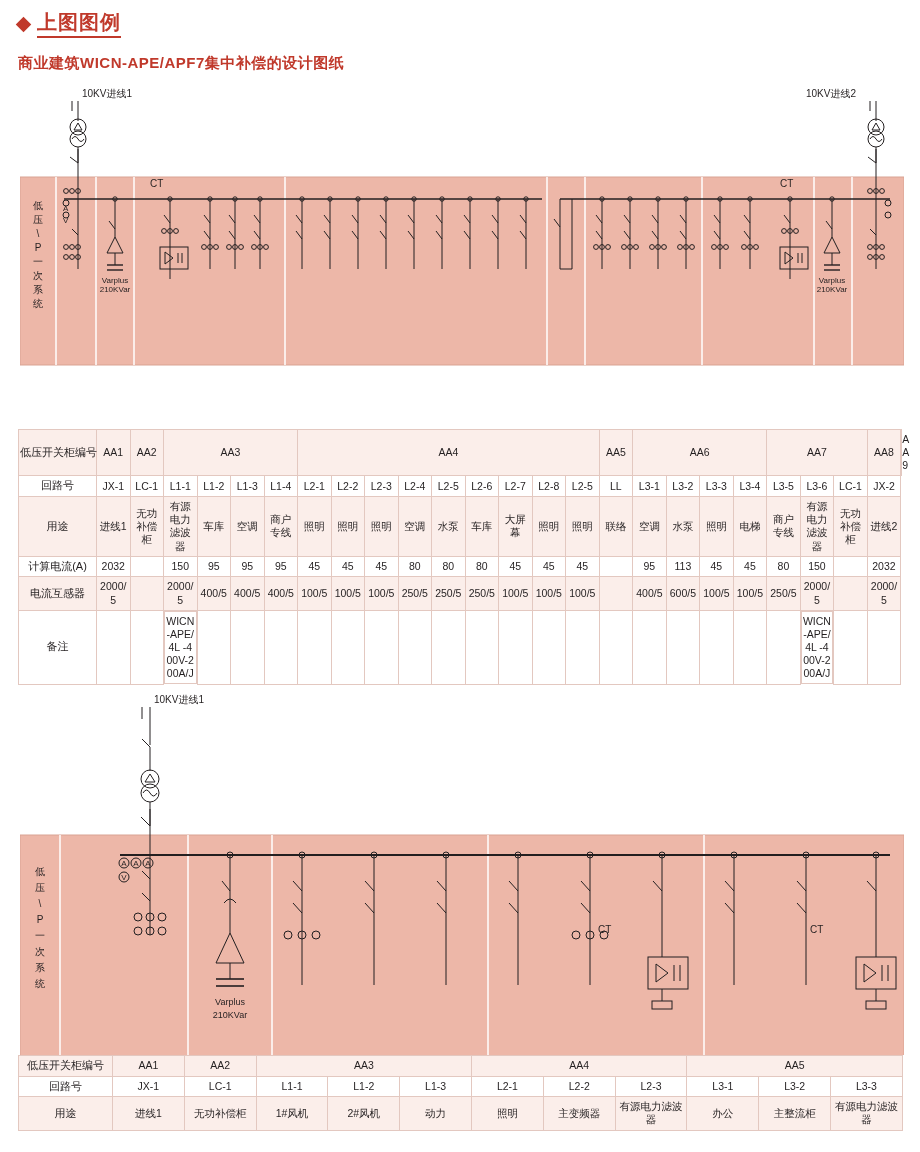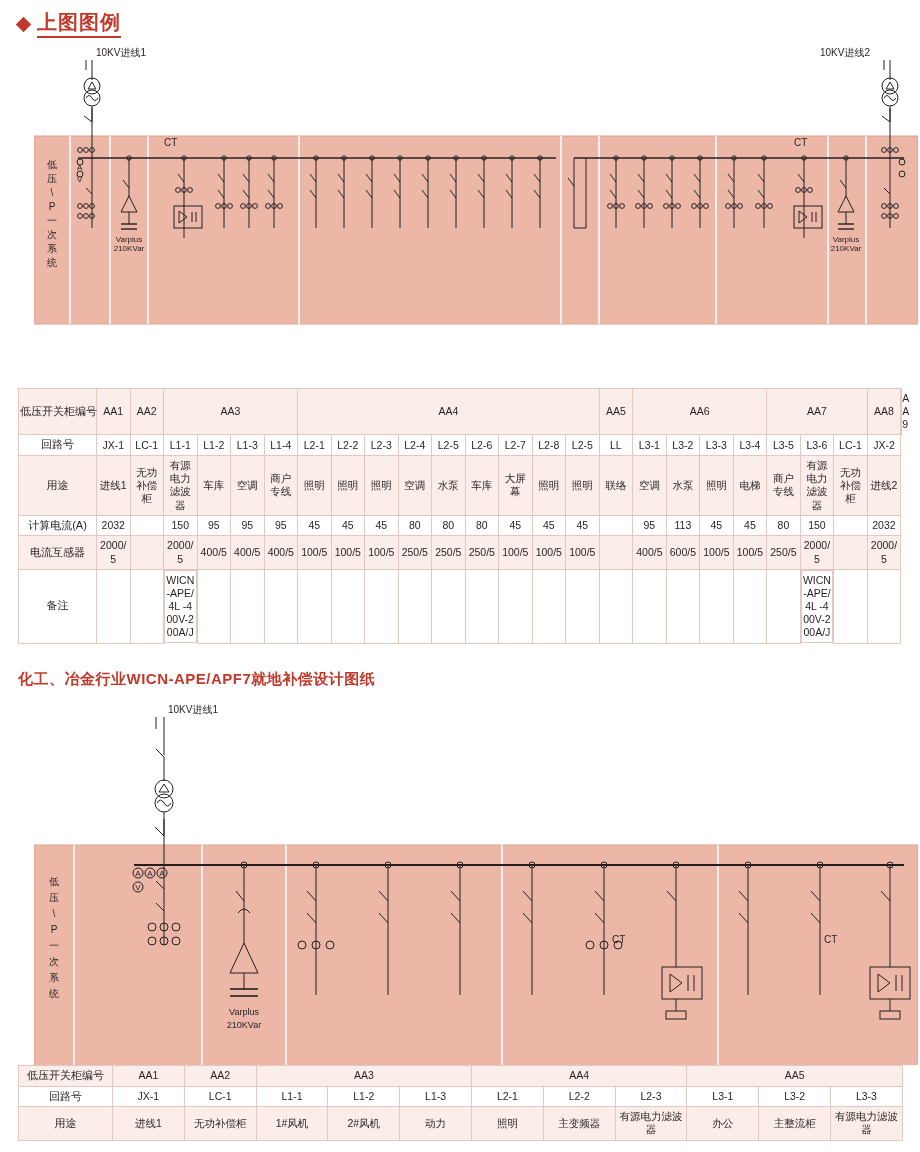--- a/index.html
+++ b/index.html
@@ -25,21 +25,21 @@
     font-size:20px;font-weight:bold;color:#c0392b;letter-spacing:1px;
     border-bottom:2px solid #c0392b;padding-bottom:2px;line-height:1.2;
   }
   .sec-title{
     font-size:15px;font-weight:bold;color:#c0392b;
     padding:16px 0 6px 18px;letter-spacing:.5px;
   }
   .sec-title.second{padding-top:26px;}
 
   
-  .diagram-wrap{position:relative;margin:0 34px;}
+  .diagram-wrap{position:relative;margin:0 20px;}
 
   
   table.spec{
     border-collapse:collapse;width:884px;margin:0 18px;
     table-layout:fixed;
   }
   table.spec td{
     border:1px solid #e3c8c0;
     font-size:10.5px;text-align:center;color:#231f20;
     padding:3px 1px;line-height:1.25;
@@ -59,20 +59,21 @@
 </head>
 <body>
 
 <div class="page">
 
   <div class="main-head">
     <span class="diamond"></span>
     <span class="txt">上图图例</span>
   </div>
 
+  <div class="sec-title">商业建筑WICN-APE/APF7集中补偿的设计图纸</div>
 
   <div class="diagram-wrap">
     <svg width="884" height="350" viewBox="0 0 884 350">
 
       <text class="lbl10" x="62" y="18">10KV进线1</text>
       <line x1="58" y1="22" x2="58" y2="42" stroke="#231f20" stroke-width="1"></line>
       <line x1="52" y1="22" x2="52" y2="32" stroke="#231f20" stroke-width="1"></line>
       <circle cx="58" cy="48" r="8" fill="none" stroke="#231f20" stroke-width="1"></circle>
       <polygon points="58,44 54,51 62,51" fill="none" stroke="#231f20" stroke-width="1"></polygon>
       <circle cx="58" cy="60" r="8" fill="none" stroke="#231f20" stroke-width="1"></circle>
@@ -475,21 +476,20 @@
         <td></td>
         <td></td>
         <td class="tiny">WICN-APE/4L
 -400V-200A/J</td>
         <td></td>
         <td></td>
       </tr>
     </tbody>
   </table>
 
-  <div class="sec-title second">化工、冶金行业WICN-APE/APF7就地补偿设计图纸</div>
 
   <div class="diagram-wrap">
     <svg width="884" height="370" viewBox="0 0 884 370">
 
       <text class="lbl10" x="134" y="18">10KV进线1</text>
       <line x1="130" y1="22" x2="130" y2="60" stroke="#231f20"></line>
       <line x1="122" y1="22" x2="122" y2="34" stroke="#231f20"></line>
       <polyline points="122,54 130,62" fill="none" stroke="#231f20"></polyline>
       <line x1="130" y1="62" x2="130" y2="86" stroke="#231f20"></line>
       <circle cx="130" cy="94" r="9" fill="none" stroke="#231f20"></circle>

